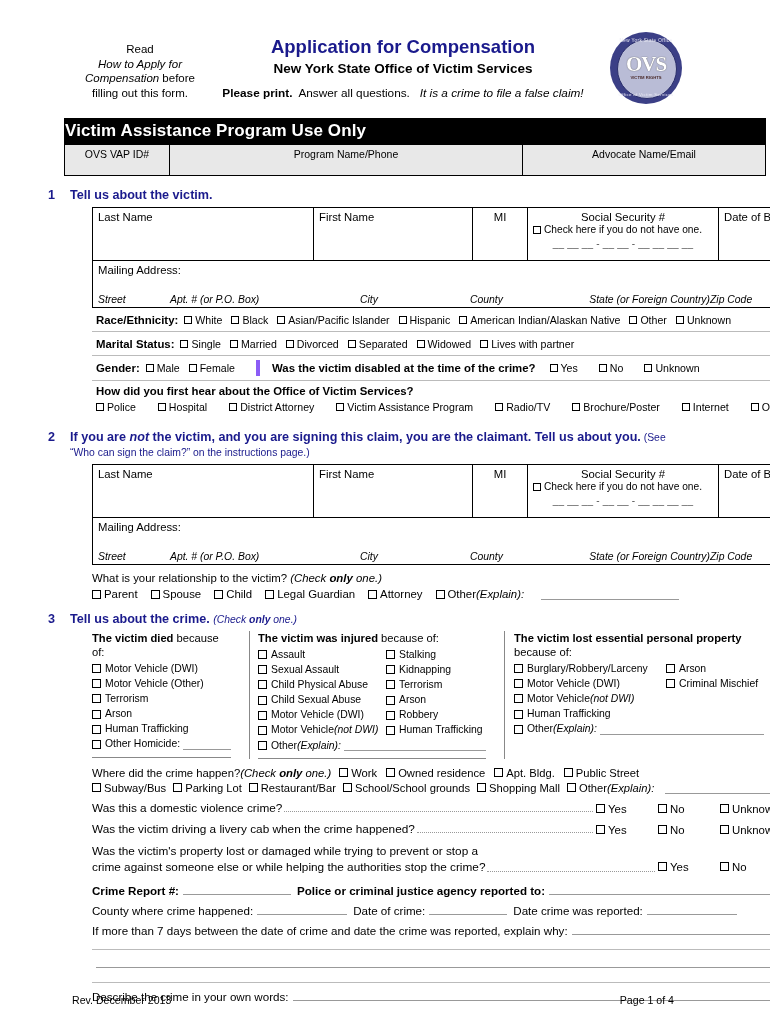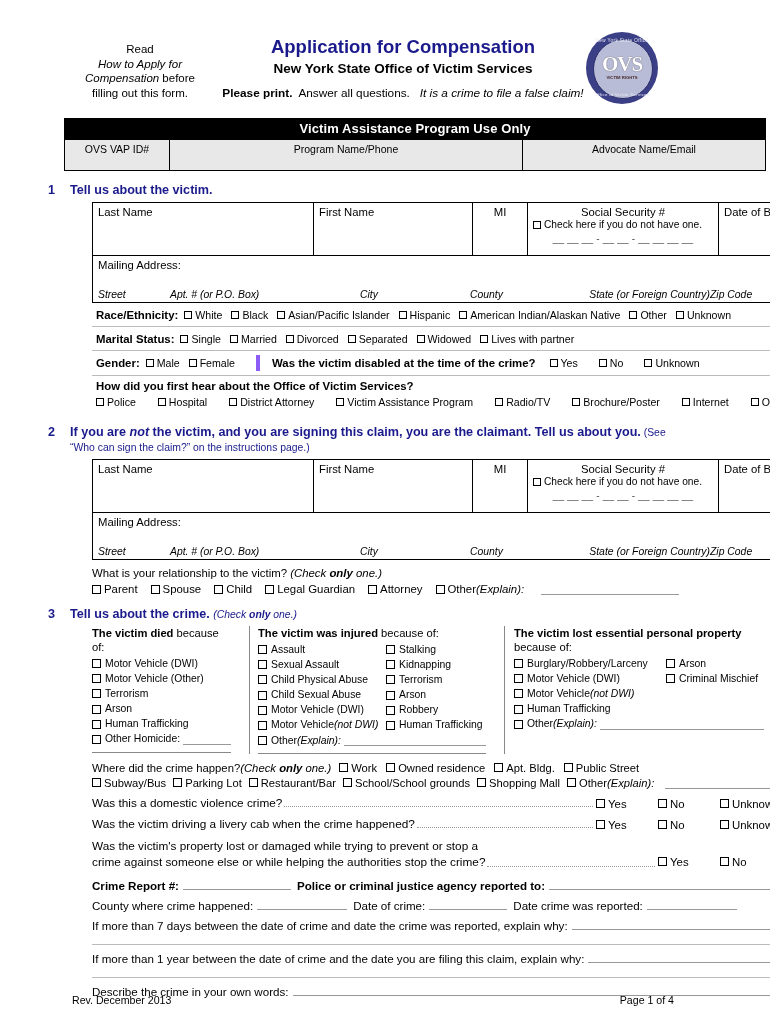--- a/index.html
+++ b/index.html
@@ -62,21 +62,21 @@
     font-size: 11.8px;
     margin-top: 7px;
     line-height: 15px;
   }
   .title-note b { font-weight: bold; }
   .title-note i { font-style: italic; }
   .hdr-right {
     width: 96px;
     flex: 0 0 96px;
     display: flex;
-    justify-content: flex-start;
+    justify-content: flex-end;
     align-items: flex-start;
     padding-top: 2px;
   }
 
   .seal {
     width: 72px; height: 72px;
     border-radius: 50%;
     background: #3b3f86;
     position: relative;
     display: block;
@@ -126,22 +126,21 @@
   
   .vap-wrap { padding: 14px 25px 0 44px; }
   .vap-table {
     border-collapse: collapse;
     width: 702px;
     border: 1.5px solid #000;
   }
   .vap-title-bar {
     background: #000;
     color: #fff;
-    text-align: center;
-    font-size: 13px;
+    font-size: 17px;
     font-weight: bold;
     padding: 2px 0 3px 0;
     letter-spacing: .1px;
   }
   .vap-cell {
     background: #e8e8e8;
     border: 1px solid #000;
     text-align: center;
     font-size: 10.5px;
     vertical-align: top;
@@ -932,21 +931,20 @@
         <span class="cr-fixed-line w78"></span>
         <span>Date crime was reported:</span>
         <span class="cr-fixed-line w90"></span>
       </div>
       <div class="cr-line">
         <span>If more than 7 days between the date of crime and date the crime was reported, explain why:</span>
         <span class="grow-line"></span>
       </div>
       <div class="full-line"></div>
       <div class="cr-line" style="margin-top:6px">
-        <span>If more than 1 year between the date of crime and the date you are filing this claim, explain why:</span>
         <span class="grow-line"></span>
       </div>
       <div class="full-line"></div>
       <div class="cr-line" style="margin-top:6px">
         <span>Describe the crime in your own words:</span>
         <span class="grow-line"></span>
       </div>
       <div class="desc-line"></div>
 
     </div>

